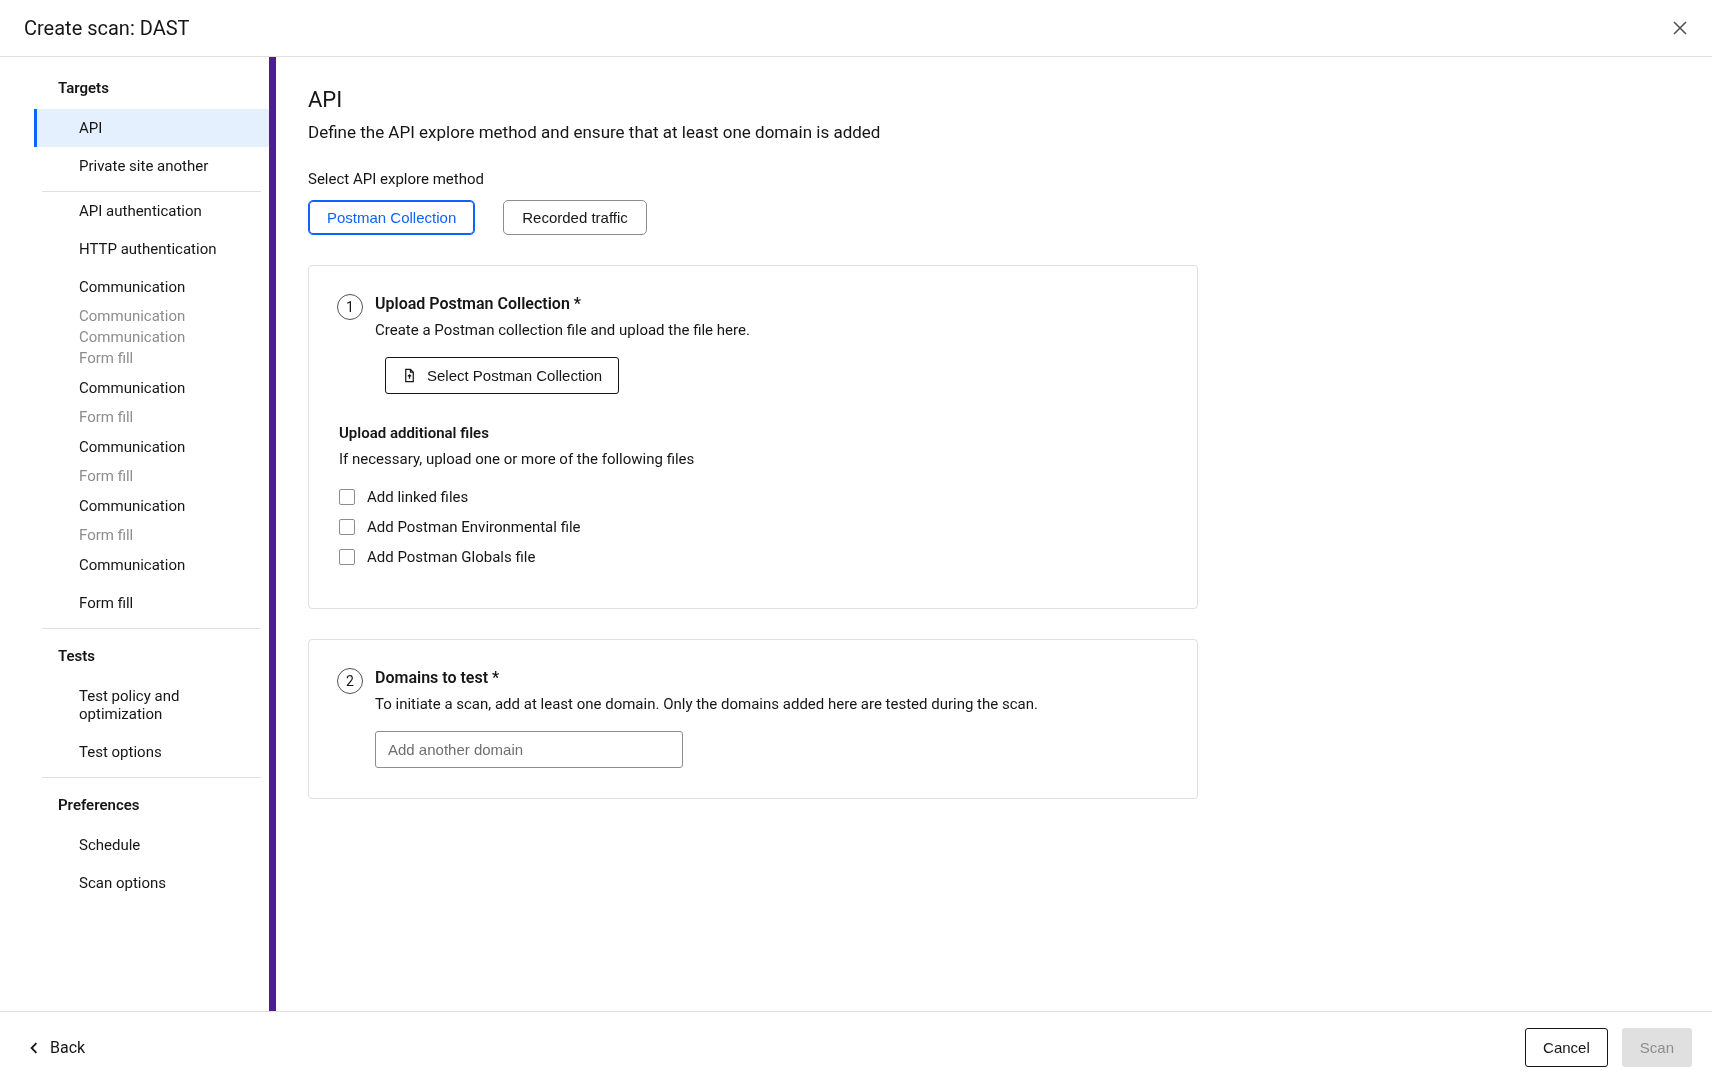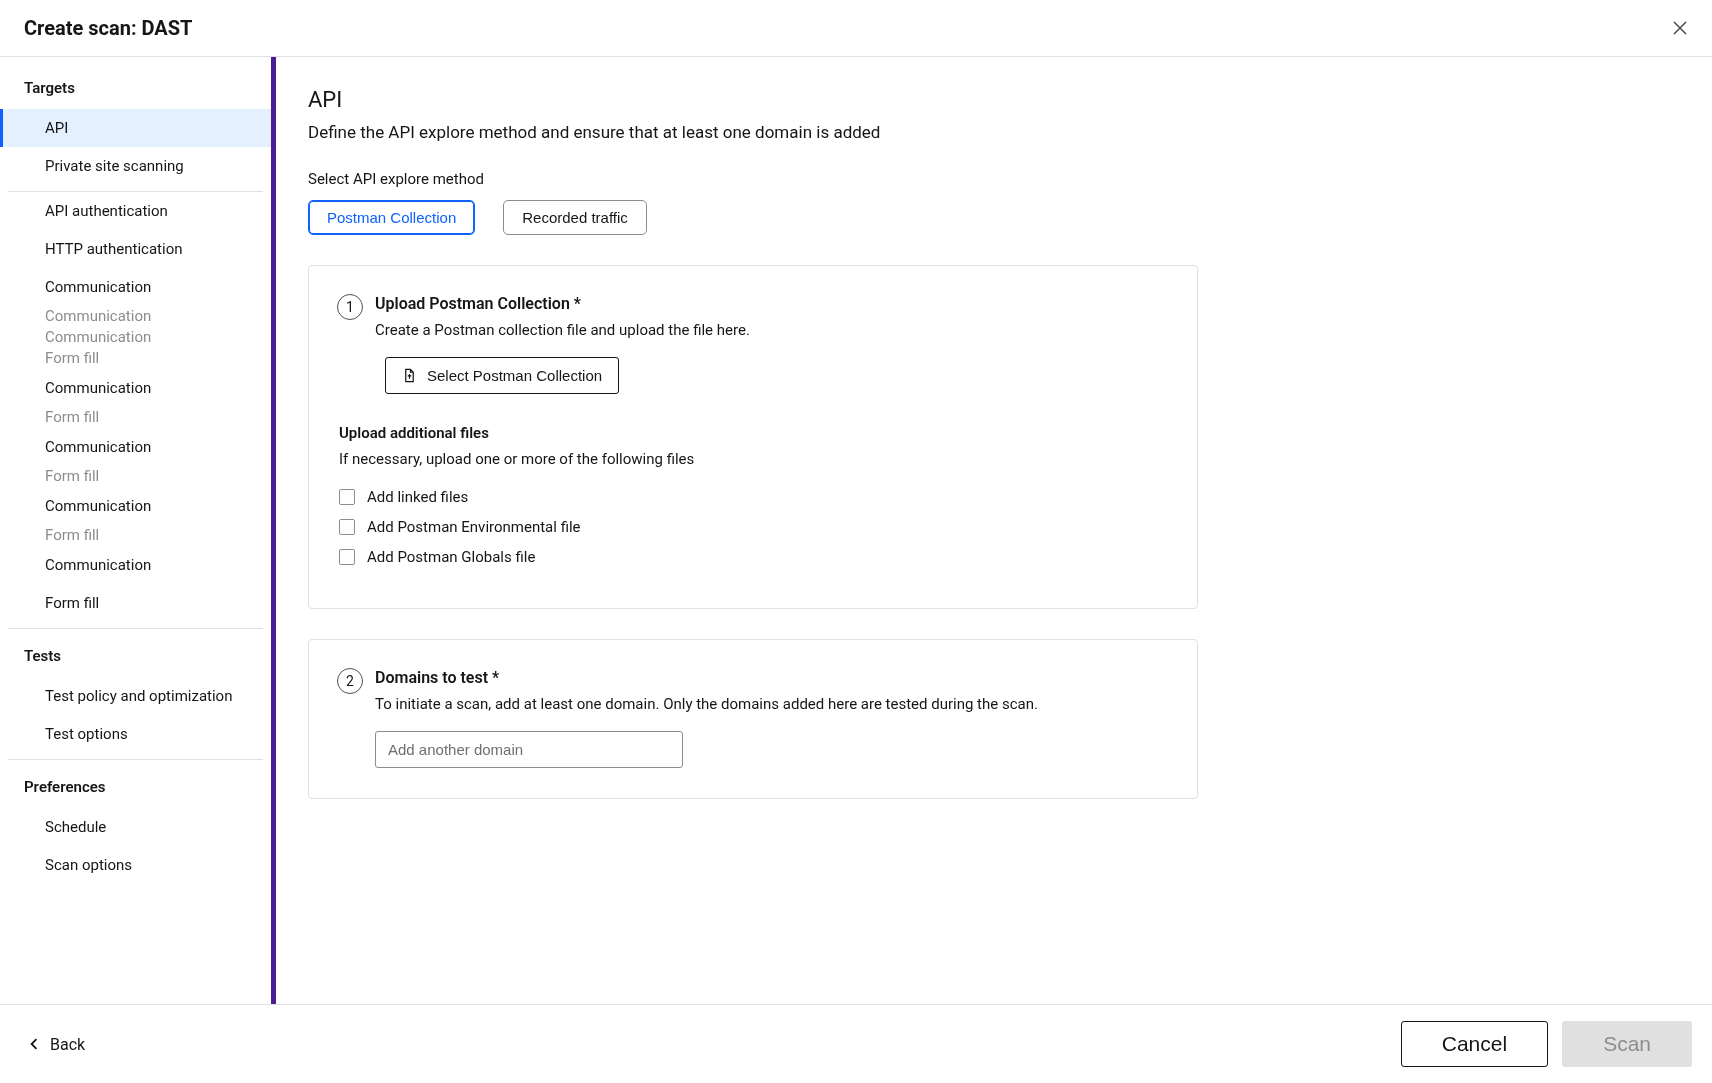--- a/index.html
+++ b/index.html
@@ -19,21 +19,21 @@
   .header {
     display: flex;
     align-items: center;
     justify-content: space-between;
     padding: 14px 18px 14px 24px;
     border-bottom: 1px solid #e0e0e0;
     flex: 0 0 auto;
   }
   .header-title {
     font-size: 20px;
-    font-weight: 700;
+    font-weight: 400;
     color: #161616;
   }
   .close-btn {
     width: 28px; height: 28px;
     display: flex; align-items: center; justify-content: center;
     cursor: pointer;
     color: #525252;
   }
   .close-btn svg { width: 14px; height: 14px; }
 
@@ -43,23 +43,24 @@
     flex: 1 1 auto;
     min-height: 0;
     border-bottom: 1px solid #e0e0e0;
   }
 
   
   .sidebar-wrap {
     width: 276px;
     flex: 0 0 276px;
     position: relative;
-    border-right: 5px solid #4c1d95;
+    border-right: 7px solid #4c1d95;
     background: #fff;
     overflow: hidden;
+    padding-left: 34px;
   }
   .sidebar {
     height: 100%;
     overflow-y: auto;
   }
   
   .sidebar::-webkit-scrollbar { width: 10px; }
   .sidebar::-webkit-scrollbar-track { background: transparent; }
   .sidebar::-webkit-scrollbar-thumb { background: #c6c6c6; border-radius: 0; }
 
@@ -239,22 +240,22 @@
     gap: 10px;
     font-size: 16px;
     color: #161616;
     cursor: pointer;
     padding: 6px 8px;
   }
   .back-btn svg { width: 12px; height: 12px; }
   .footer-right { display: flex; gap: 14px; }
   .btn {
     border-radius: 3px;
-    padding: 10px 40px;
-    font-size: 21px;
+    padding: 10px 17px;
+    font-size: 15px;
     cursor: pointer;
   }
   .btn-secondary {
     border: 1px solid #161616;
     background: #fff;
     color: #161616;
   }
   .btn-primary {
     border: 1px solid transparent;
     background: #e0e0e0;
@@ -274,21 +275,21 @@
     </svg>
   </div>
 </div>
 
 <div class="body">
 
   <div class="sidebar-wrap">
     <div class="sidebar" id="sidebar-scroll">
         <div class="nav-group-title first">Targets</div>
         <div class="nav-item active">API</div>
-        <div class="nav-item">Private site scanning</div>
+        <div class="nav-item">Private site another</div>
         <hr class="nav-sep">
         <div class="nav-item">API authentication</div>
         <div class="nav-item">HTTP authentication</div>
         <div class="nav-item">Communication</div>
         <div class="nav-item trunc">Communication</div>
         <div class="nav-item trunc">Communication</div>
         <div class="nav-item trunc">Form fill</div>
         <div class="nav-item">Communication</div>
         <div class="nav-item trunc">Form fill</div>
         <div class="nav-item">Communication</div>

